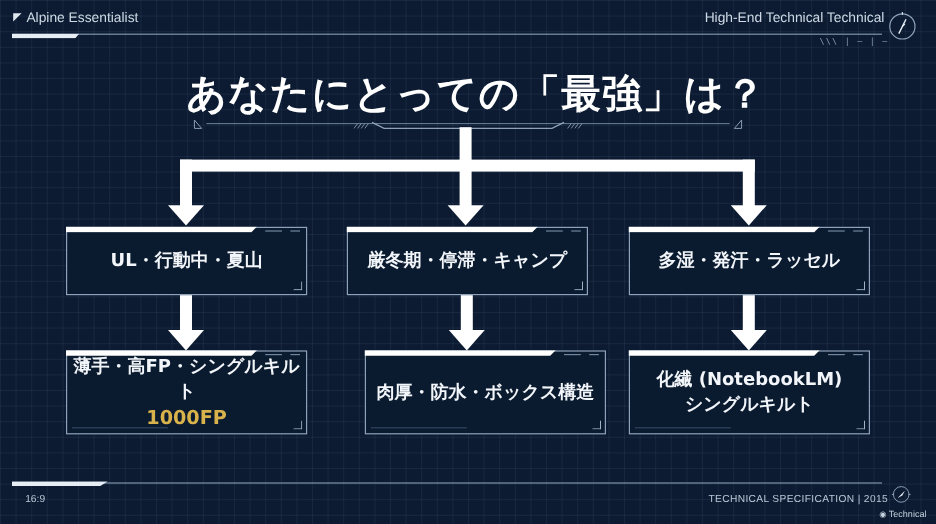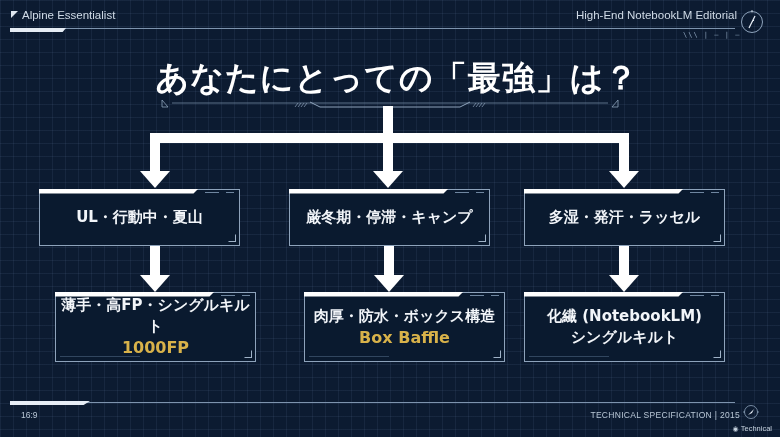--- a/index.html
+++ b/index.html
@@ -54,21 +54,21 @@
   .ftr-compass { left: 743px; top: 404px; width: 16px; height: 16px; }
   .ftr-brand { right: 8px; top: 424px; font-size: 7.5px; color: #c7d3df; font-family: "Liberation Sans", sans-serif; display: flex; align-items: center; gap: 2px; }
 </style>
 </head>
 <body>
 
 <div class="slide">
 
   <div class="abs hdr-tri"></div>
   <div class="abs hdr-left">Alpine Essentialist</div>
-  <div class="abs hdr-right">High-End NotebookLM Editorial</div>
+  <div class="abs hdr-right">High-End Technical Technical</div>
   <div class="abs hdr-line"></div>
   <div class="abs hdr-thick"></div>
   <div class="abs hdr-ticks">\\\ | — | —</div>
   <svg class="abs compass" viewBox="0 0 24 24">
     <circle cx="12" cy="12" r="10.5" fill="none" stroke="#8ea3bb" stroke-width="1"></circle>
     <line x1="12" y1="0" x2="12" y2="2.5" stroke="#cfdae6" stroke-width="1"></line>
     <line x1="9" y1="18" x2="15" y2="6" stroke="#e6edf5" stroke-width="1.2"></line>
     <line x1="12" y1="12" x2="14" y2="10" stroke="#e6edf5" stroke-width="1"></line>
   </svg>
 
@@ -92,21 +92,21 @@
 
   <div class="bar" style="left:383px; top:106px; width:10px; height:30px;"></div>
   <div class="bar" style="left:150px; top:133px; width:479px; height:10px;"></div>
   <div class="bar" style="left:150px; top:133px; width:10px; height:40px;"></div>
   <div class="bar" style="left:383px; top:133px; width:10px; height:40px;"></div>
   <div class="bar" style="left:619px; top:133px; width:10px; height:40px;"></div>
   <div class="arrow" style="left:140px; top:171px;"></div>
   <div class="arrow" style="left:373px; top:171px;"></div>
   <div class="arrow" style="left:609px; top:171px;"></div>
 
-  <div class="box" style="left:39px; top:189px; width:201px; height:57px;">
+  <div class="box" style="left:55px; top:189px; width:201px; height:57px;">
     <div class="box-topbar" style="width:160px;"></div>
     <div class="box-mini" style="left:165px; width:14px;"></div>
     <div class="box-mini" style="left:186px; width:8px;"></div>
     <div class="box-corner"></div>
     <div class="box-text">UL・行動中・夏山</div>
   </div>
   <div class="box" style="left:289px; top:189px; width:201px; height:57px;">
     <div class="box-topbar" style="width:160px;"></div>
     <div class="box-mini" style="left:165px; width:14px;"></div>
     <div class="box-mini" style="left:186px; width:8px;"></div>
@@ -137,21 +137,20 @@
     <div class="box-text">薄手・高FP・シングルキルト</div>
     <div class="box-accent">1000FP</div>
   </div>
   <div class="box" style="left:304px; top:292px; width:201px; height:70px;">
     <div class="box-topbar" style="width:160px;"></div>
     <div class="box-mini" style="left:165px; width:14px;"></div>
     <div class="box-mini" style="left:186px; width:8px;"></div>
     <div class="box-corner"></div>
     <div class="box-bl"></div>
     <div class="box-text">肉厚・防水・ボックス構造</div>
-    <div class="box-accent">Box Baffle</div>
   </div>
   <div class="box" style="left:524px; top:292px; width:201px; height:70px;">
     <div class="box-topbar" style="width:160px;"></div>
     <div class="box-mini" style="left:165px; width:14px;"></div>
     <div class="box-mini" style="left:186px; width:8px;"></div>
     <div class="box-corner"></div>
     <div class="box-bl"></div>
     <div class="box-text">化繊 (NotebookLM)</div>
     <div class="box-text">シングルキルト</div>
   </div>

